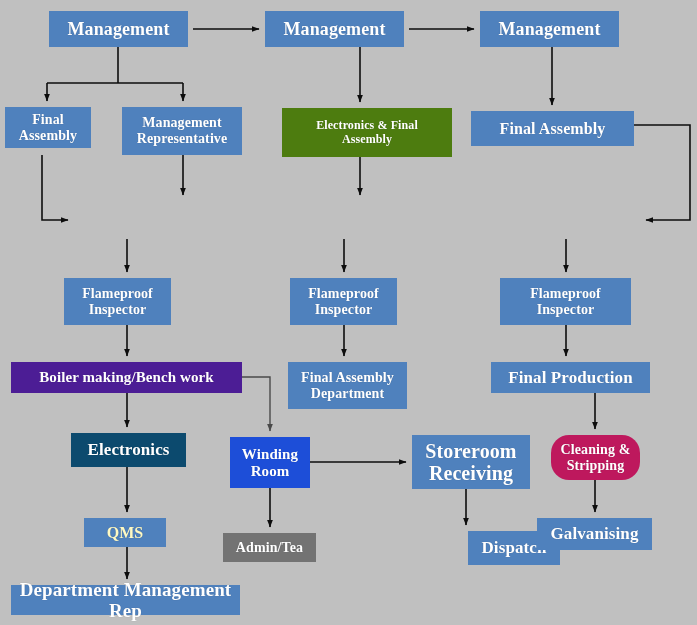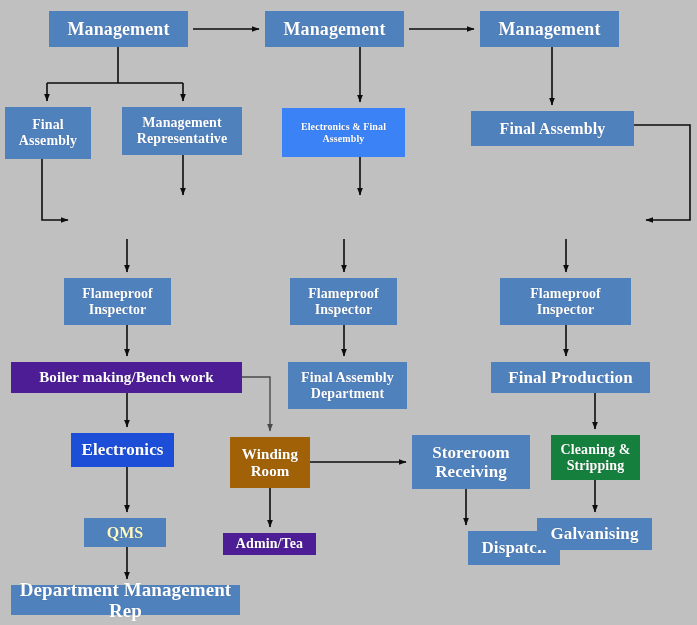--- a/index.html
+++ b/index.html
@@ -112,33 +112,33 @@
     <path class="ln" d="M466,489 L466,525" marker-end="url(#ah)"></path>
 
     <path class="ln" d="M595,393 L595,429" marker-end="url(#ah)"></path>
 
     <path class="ln" d="M595,480 L595,512" marker-end="url(#ah)"></path>
   </svg>
 
   <div class="node" style="left: 49px; top: 11px; width: 139px; height: 36px; font-size: 18px; background: rgb(79, 129, 189); color: rgb(255, 255, 255);">Management</div>
   <div class="node" style="left: 265px; top: 11px; width: 139px; height: 36px; font-size: 18px; background: rgb(79, 129, 189); color: rgb(255, 255, 255);">Management</div>
   <div class="node" style="left: 480px; top: 11px; width: 139px; height: 36px; font-size: 18px; background: rgb(79, 129, 189); color: rgb(255, 255, 255);">Management</div>
-  <div class="node" style="left: 5px; top: 107px; width: 86px; height: 52px; font-size: 14px; background: rgb(79, 129, 189); color: rgb(255, 255, 255);">Final<br>Assembly</div>
+  <div class="node" style="left: 5px; top: 107px; width: 86px; height: 41px; font-size: 14px; background: rgb(79, 129, 189); color: rgb(255, 255, 255);">Final<br>Assembly</div>
   <div class="node" style="left: 122px; top: 107px; width: 120px; height: 48px; font-size: 14px; background: rgb(79, 129, 189); color: rgb(255, 255, 255);">Management<br>Representative</div>
-  <div class="node" style="left: 282px; top: 108px; width: 123px; height: 49px; font-size: 10px; background: #3b82f6; color: rgb(255, 255, 255);">Electronics &amp; Final<br>Assembly</div>
+  <div class="node" style="left: 282px; top: 108px; width: 170px; height: 49px; font-size: 12px; background: #4d7c0f; color: rgb(255, 255, 255);">Electronics &amp; Final<br>Assembly</div>
   <div class="node" style="left: 471px; top: 111px; width: 163px; height: 35px; font-size: 16px; background: rgb(79, 129, 189); color: rgb(255, 255, 255);">Final Assembly</div>
   <div class="node" style="left: 64px; top: 278px; width: 107px; height: 47px; font-size: 14px; background: rgb(79, 129, 189); color: rgb(255, 255, 255);">Flameproof<br>Inspector</div>
   <div class="node" style="left: 290px; top: 278px; width: 107px; height: 47px; font-size: 14px; background: rgb(79, 129, 189); color: rgb(255, 255, 255);">Flameproof<br>Inspector</div>
   <div class="node" style="left: 500px; top: 278px; width: 131px; height: 47px; font-size: 14px; background: rgb(79, 129, 189); color: rgb(255, 255, 255);">Flameproof<br>Inspector</div>
   <div class="node" style="left: 11px; top: 362px; width: 231px; height: 31px; font-size: 15px; background: #4c1d95; color: rgb(255, 255, 255);">Boiler making/Bench work</div>
   <div class="node" style="left: 288px; top: 362px; width: 119px; height: 47px; font-size: 14px; background: rgb(79, 129, 189); color: rgb(255, 255, 255);">Final Assembly<br>Department</div>
   <div class="node" style="left: 491px; top: 362px; width: 159px; height: 31px; font-size: 17px; background: rgb(79, 129, 189); color: rgb(255, 255, 255);">Final Production</div>
-  <div class="node" style="left: 71px; top: 433px; width: 103px; height: 34px; font-size: 17px; background: #1d4ed8; color: rgb(255, 255, 255);">Electronics</div>
-  <div class="node" style="left: 230px; top: 437px; width: 80px; height: 51px; font-size: 15px; background: #a16207; color: rgb(255, 255, 255);">Winding<br>Room</div>
-  <div class="node" style="left: 412px; top: 435px; width: 118px; height: 54px; font-size: 17px; background: rgb(79, 129, 189); color: rgb(255, 255, 255); font-family: Liberation Serif, serif;">Storeroom<br>Receiving</div>
-  <div class="node" style="left: 551px; top: 435px; width: 89px; height: 45px; font-size: 14px; background: #15803d; color: rgb(255, 255, 255);">Cleaning &amp;<br>Stripping</div>
+  <div class="node" style="left: 71px; top: 433px; width: 115px; height: 34px; font-size: 17px; background: #0c4a6e; color: rgb(255, 255, 255);">Electronics</div>
+  <div class="node" style="left: 230px; top: 437px; width: 80px; height: 51px; font-size: 15px; background: #1d4ed8; color: rgb(255, 255, 255);">Winding<br>Room</div>
+  <div class="node" style="left: 412px; top: 435px; width: 118px; height: 54px; font-size: 20px; background: rgb(79, 129, 189); color: rgb(255, 255, 255); font-family: Liberation Serif, serif;">Storeroom<br>Receiving</div>
+  <div class="node" style="left: 551px; top: 435px; width: 89px; height: 45px; font-size: 14px; background: #be185d; color: rgb(255, 255, 255); border-radius: 18px;">Cleaning &amp;<br>Stripping</div>
   <div class="node" style="left: 84px; top: 518px; width: 82px; height: 29px; font-size: 16px; background: rgb(79, 129, 189); color: #fef9c3;">QMS</div>
-  <div class="node" style="left: 223px; top: 533px; width: 93px; height: 22px; font-size: 14px; background: #4c1d95; color: rgb(255, 255, 255);">Admin/Tea</div>
+  <div class="node" style="left: 223px; top: 533px; width: 93px; height: 29px; font-size: 14px; background: #737373; color: rgb(255, 255, 255);">Admin/Tea</div>
   <div class="node" style="left: 420px; top: 531px; width: 92px; height: 34px; font-size: 17px; background: rgb(79, 129, 189); color: rgb(255, 255, 255); margin-left: 48px;">Dispatch</div>
   <div class="node" style="left: 537px; top: 518px; width: 115px; height: 32px; font-size: 17px; background: rgb(79, 129, 189); color: rgb(255, 255, 255);">Galvanising</div>
   <div class="node" style="left: 11px; top: 585px; width: 229px; height: 30px; font-size: 19px; background: rgb(79, 129, 189); color: rgb(255, 255, 255);">Department Management Rep</div>
 
 </div>
 
 </body></html>

